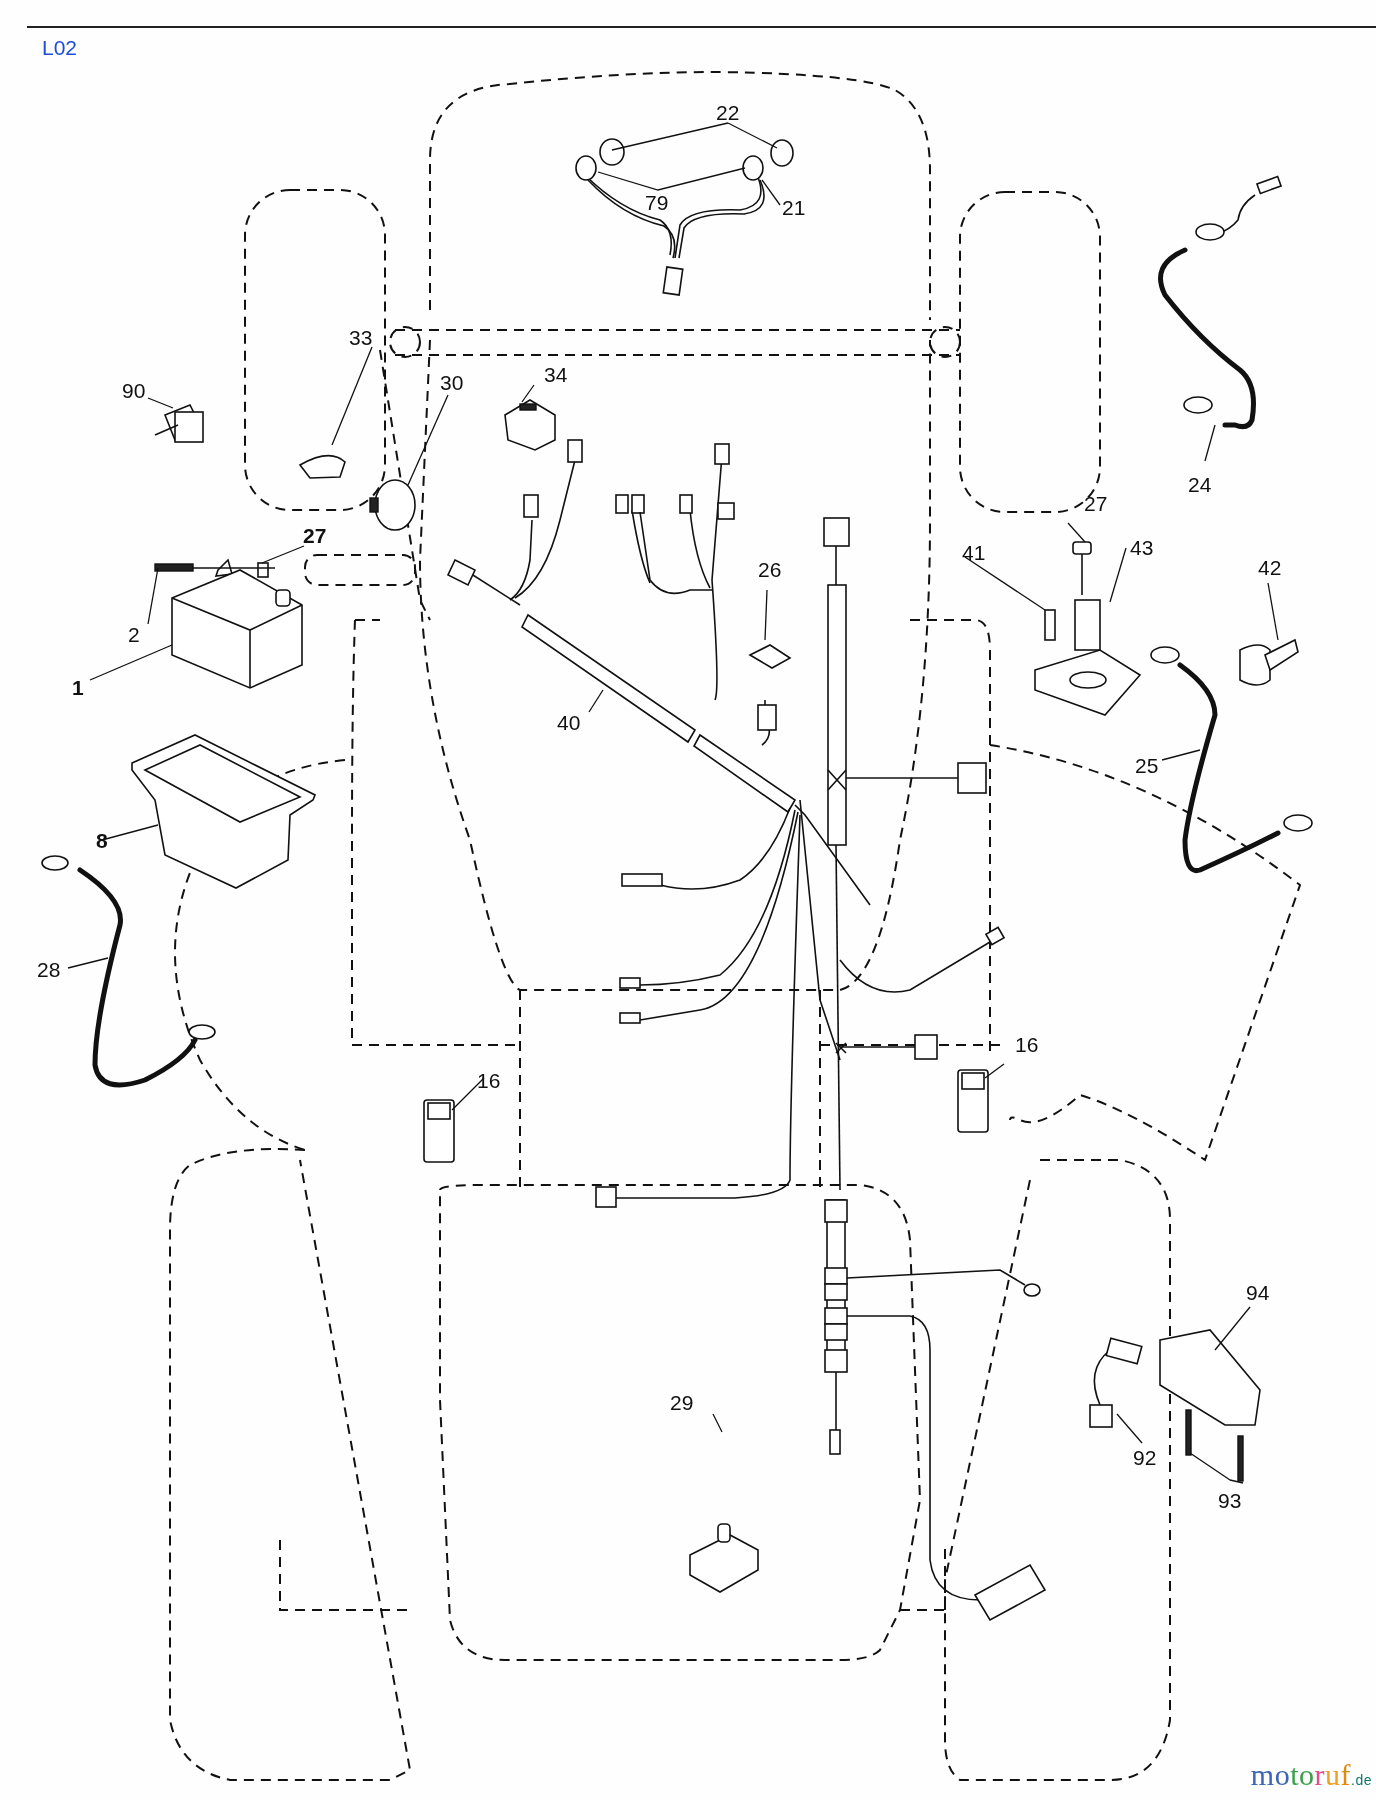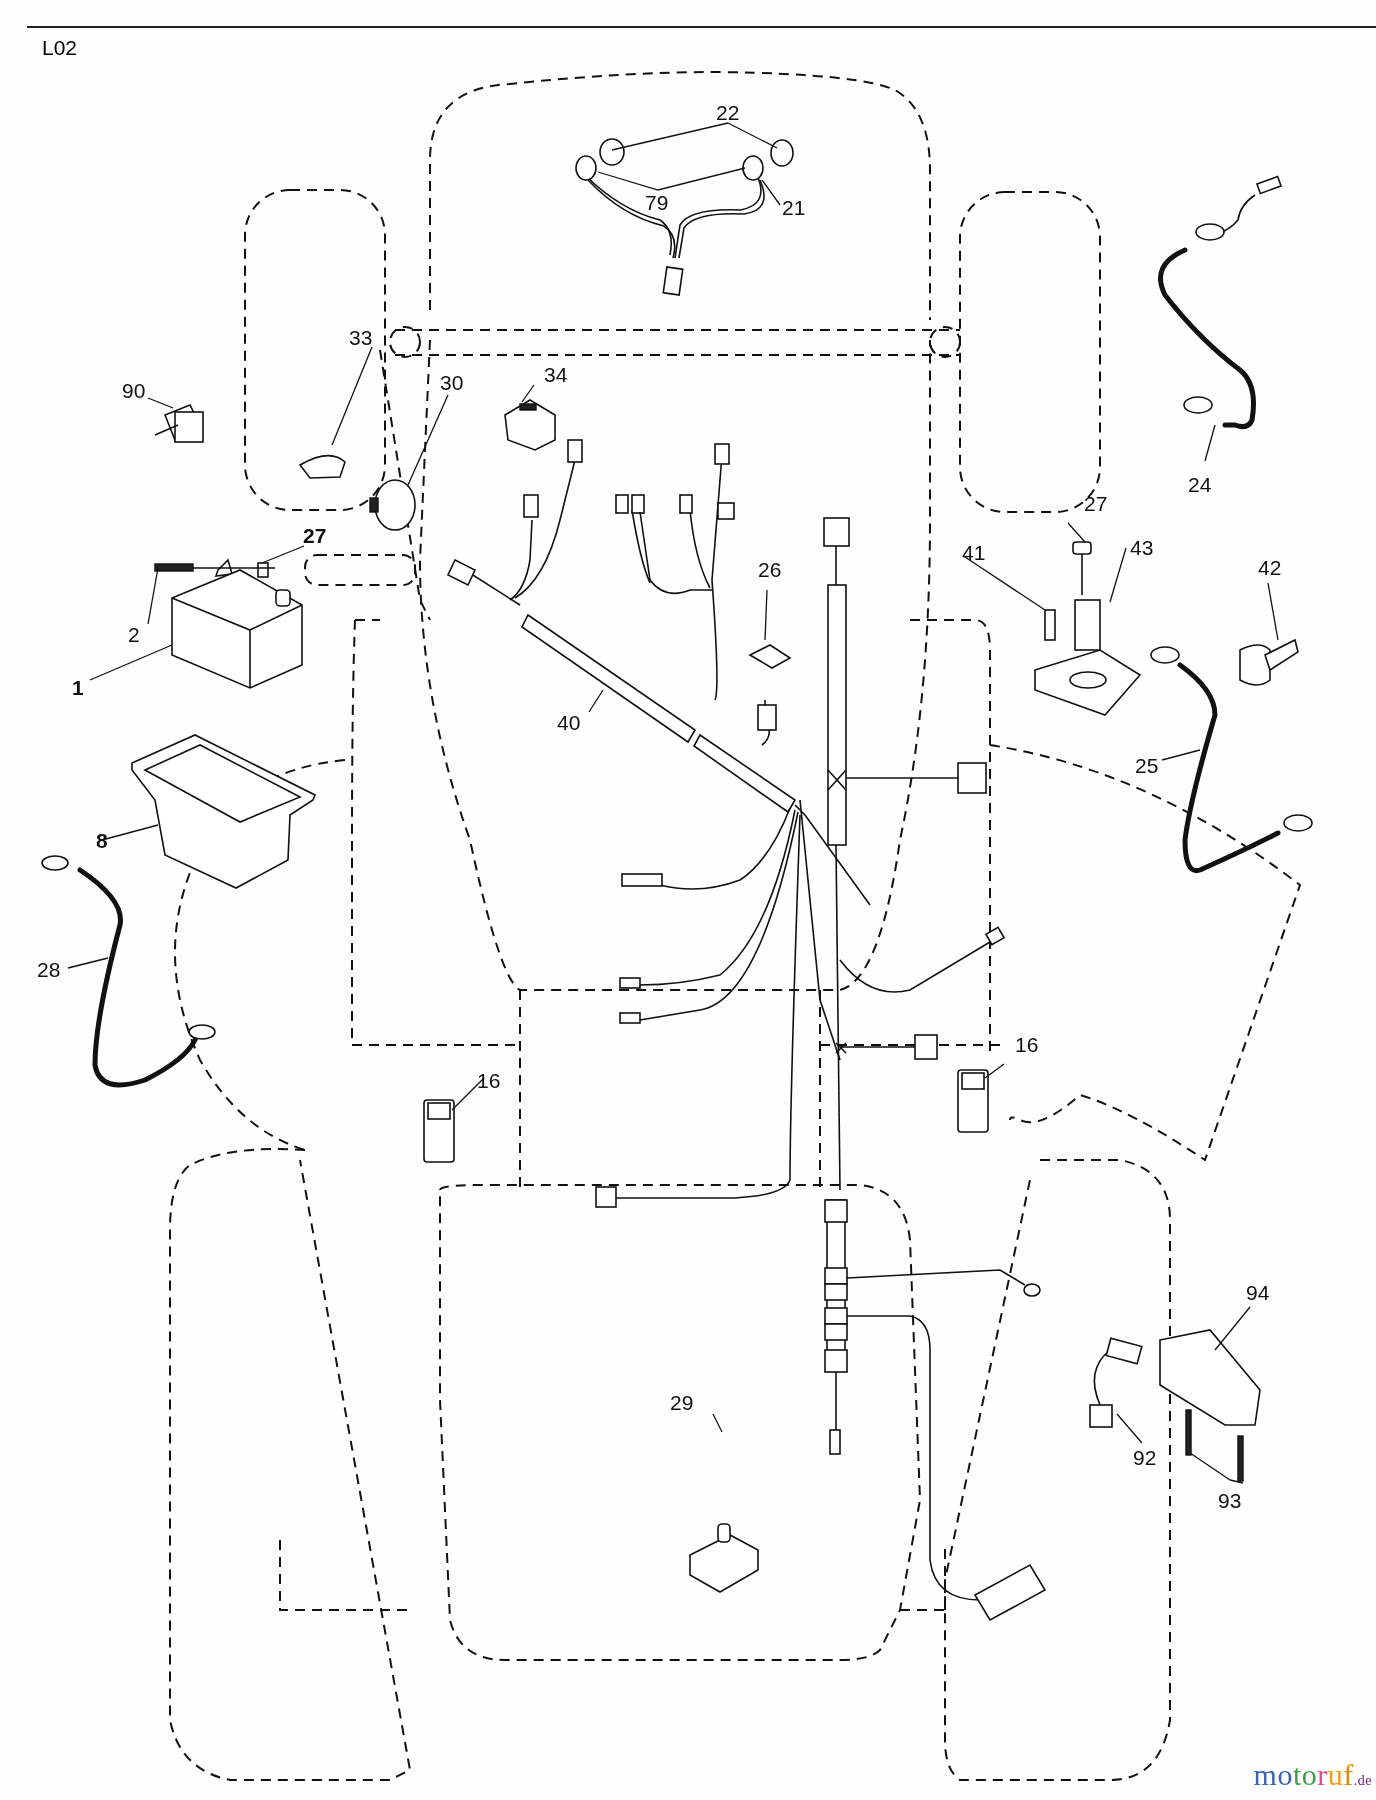--- a/index.html
+++ b/index.html
@@ -1,31 +1,31 @@
 <!DOCTYPE html>
 <html><head>
 <meta charset="utf-8">
 <style>
   html, body { margin: 0; padding: 0; background: #fdfefd; }
   body { width: 1376px; height: 1800px; position: relative; overflow: hidden;
          font-family: "Liberation Sans", sans-serif; color: #111; }
   .top-rule { position: absolute; left: 27px; top: 26px; width: 1349px; height: 2px; background: #222; }
-  .page-code { position: absolute; left: 42px; top: 36px; font-size: 21px; color: #000000; }
+  .page-code { position: absolute; left: 42px; top: 36px; font-size: 21px; color: #1d4ed8; }
   svg.diagram { position: absolute; left: 0; top: 0; }
   .outline { fill: none; stroke: #111; stroke-width: 2; stroke-dasharray: 10 7; }
   .wire { fill: none; stroke: #111; stroke-width: 1.6; }
   .cable { fill: none; stroke: #111; stroke-width: 5; stroke-linecap: round; }
   .part { fill: #fff; stroke: #111; stroke-width: 1.6; }
   .part-dark { fill: #222; stroke: #111; stroke-width: 1.4; }
   .leader { stroke: #111; stroke-width: 1.3; fill: none; }
   .callout { font-family: "Liberation Sans", sans-serif; font-size: 21px; fill: #111; }
   .callout.bold { font-weight: bold; }
   .watermark { position: absolute; right: 4px; bottom: 8px; font-family: "Liberation Serif", serif;
                font-size: 30px; letter-spacing: 0.5px; }
-  .watermark .suffix { font-family: Liberation Serif, serif; font-size: 14px; color: #701a75; }
+  .watermark .suffix { font-family: Liberation Sans, sans-serif; font-size: 14px; color: #0f766e; }
 </style>
 </head>
 <body>
 
 <div class="top-rule"></div>
 <div class="page-code">L02</div>
 
 <svg class="diagram" width="1376" height="1800" viewBox="0 0 1376 1800">
 
   <g>

